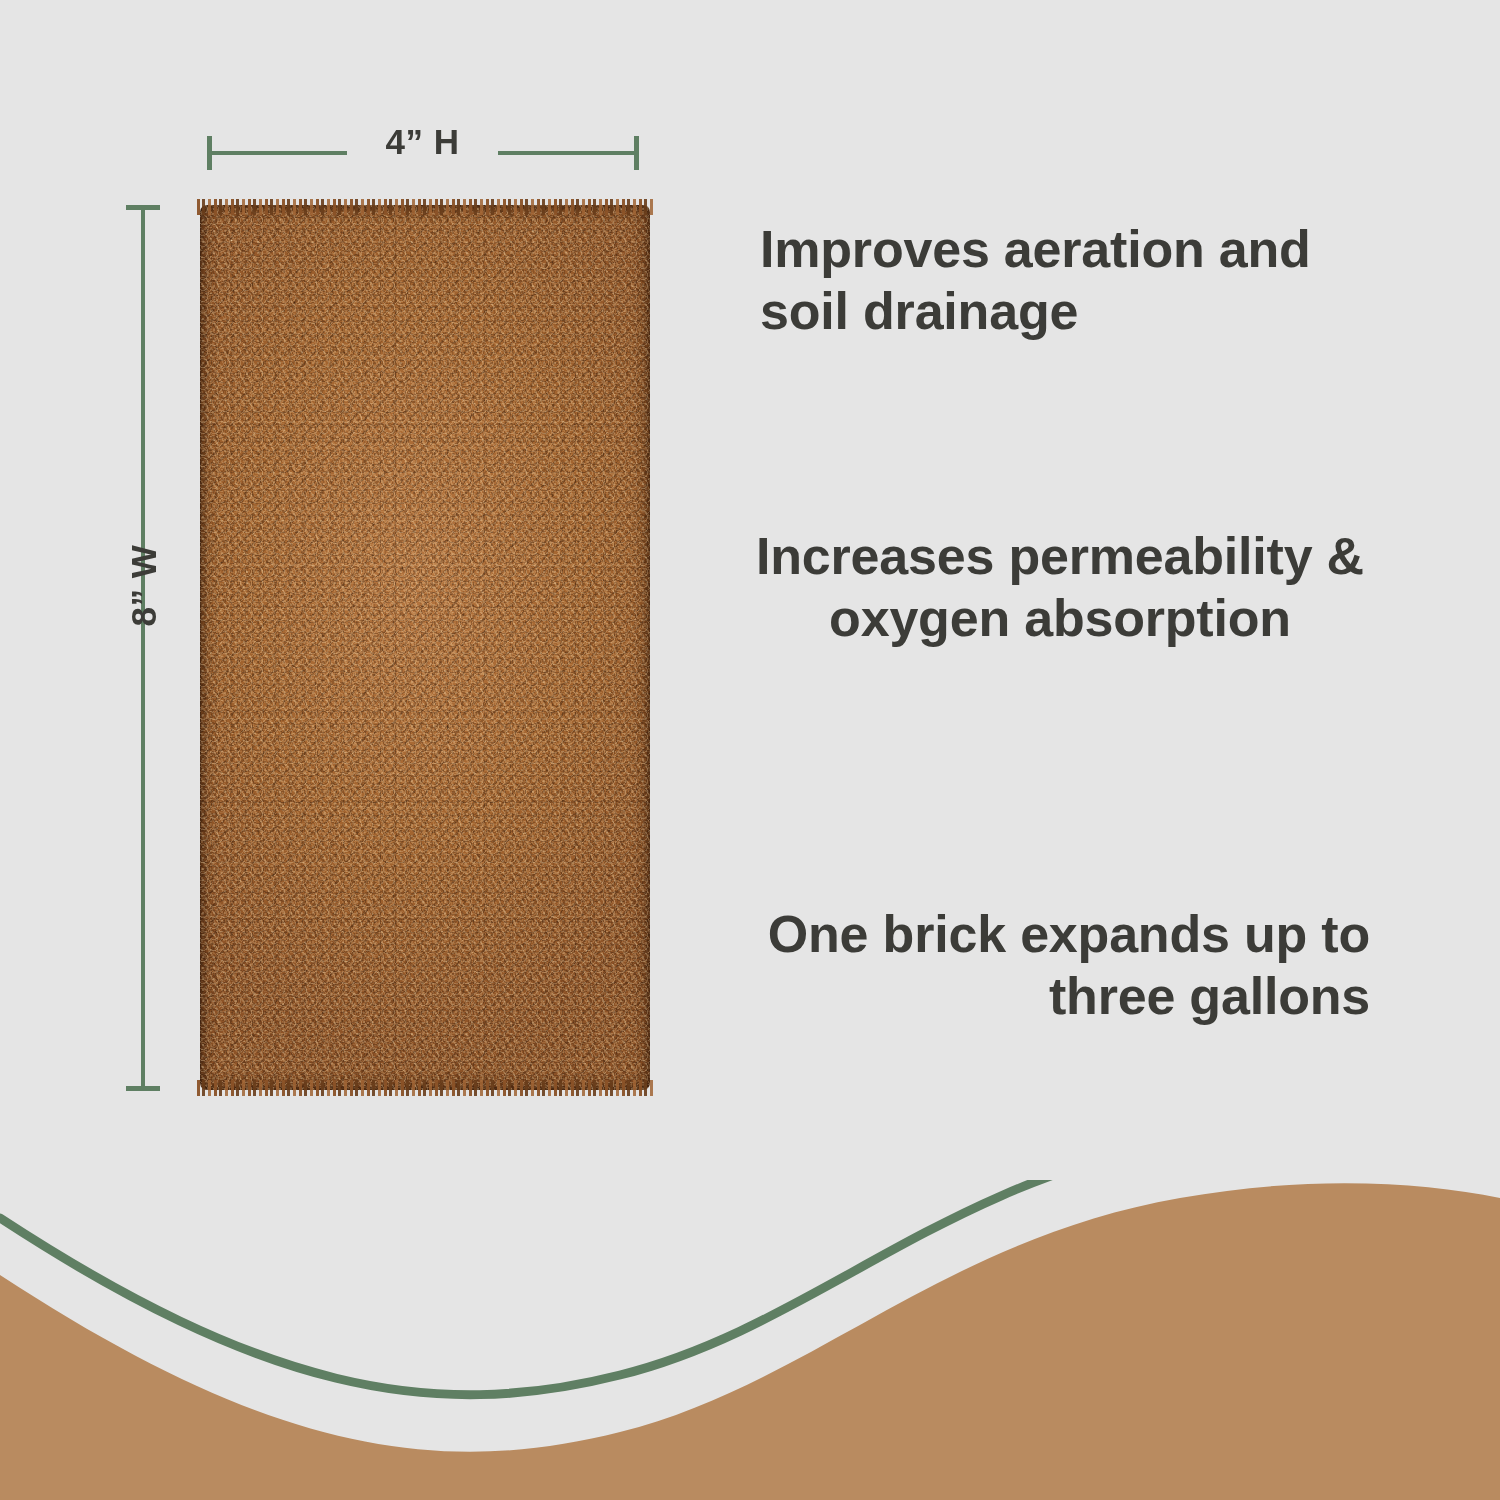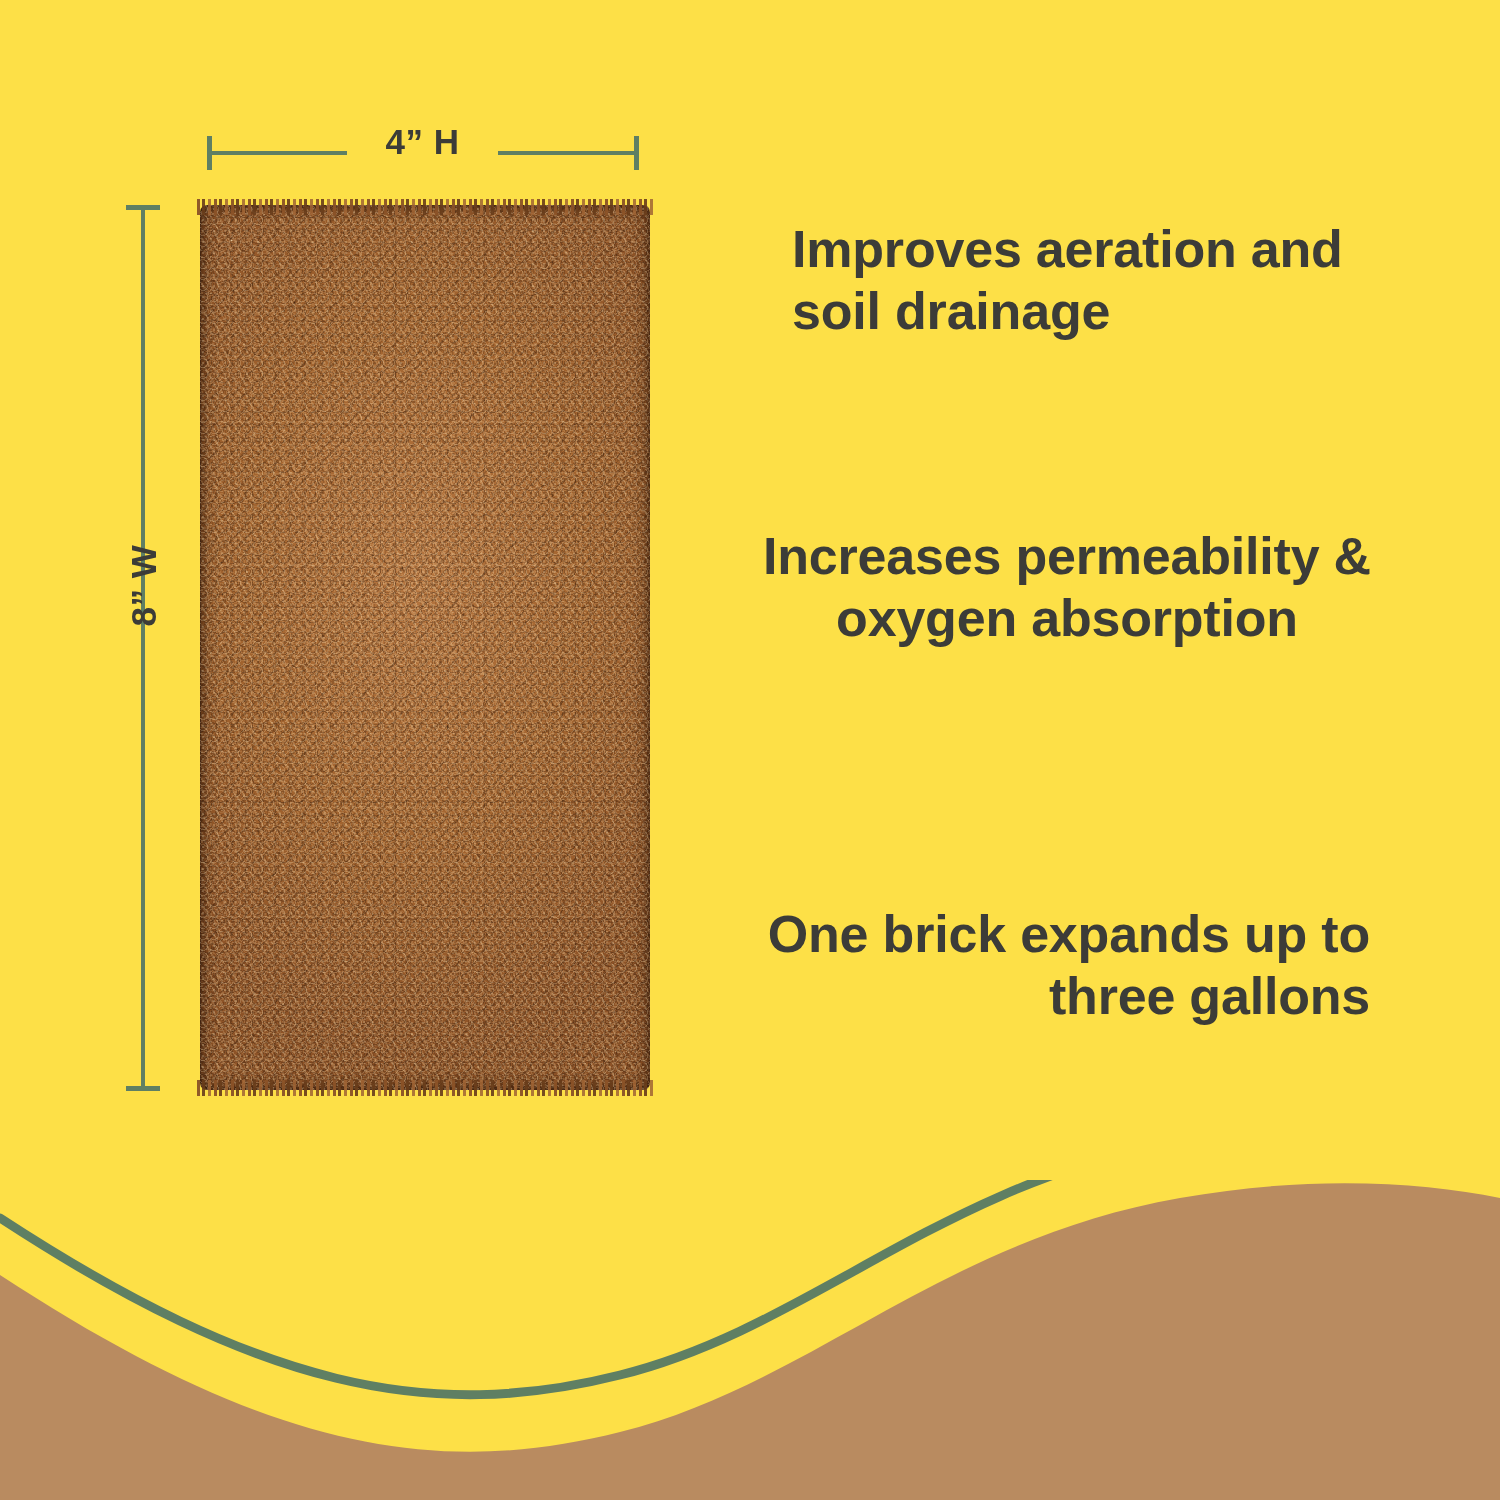--- a/index.html
+++ b/index.html
@@ -7,21 +7,21 @@
     padding: 0;
     background: #ffffff;
   }
   body {
     font-family: "Liberation Sans", sans-serif;
   }
   #infographic {
     position: relative;
     width: 1500px;
     height: 1500px;
-    background: #fde047;
+    background: #e5e5e5;
     overflow: hidden;
   }
 
   
   #brick-wrap {
     position: absolute;
     left: 200px;
     top: 205px;
     width: 450px;
     height: 885px;
@@ -162,22 +162,22 @@
 
   
   .benefit {
     position: absolute;
     color: #3c3c38;
     font-weight: bold;
     font-size: 52px;
     line-height: 1.20;
     letter-spacing: -.2px;
   }
-  #benefit-1 { left: 760px; top: 218px;  width: 610px; text-align: left; margin-left: 32px; }
-  #benefit-2 { left: 750px; top: 525px;  width: 620px; text-align: center; margin-left: 7px; }
+  #benefit-1 { left: 760px; top: 218px;  width: 610px; text-align: left; }
+  #benefit-2 { left: 750px; top: 525px;  width: 620px; text-align: center; }
   #benefit-3 { left: 760px; top: 903px;  width: 610px; text-align: right; }
 
   
   #wave {
     position: absolute;
     left: 0;
     bottom: 0;
     width: 1500px;
     height: 320px;
     display: block;

